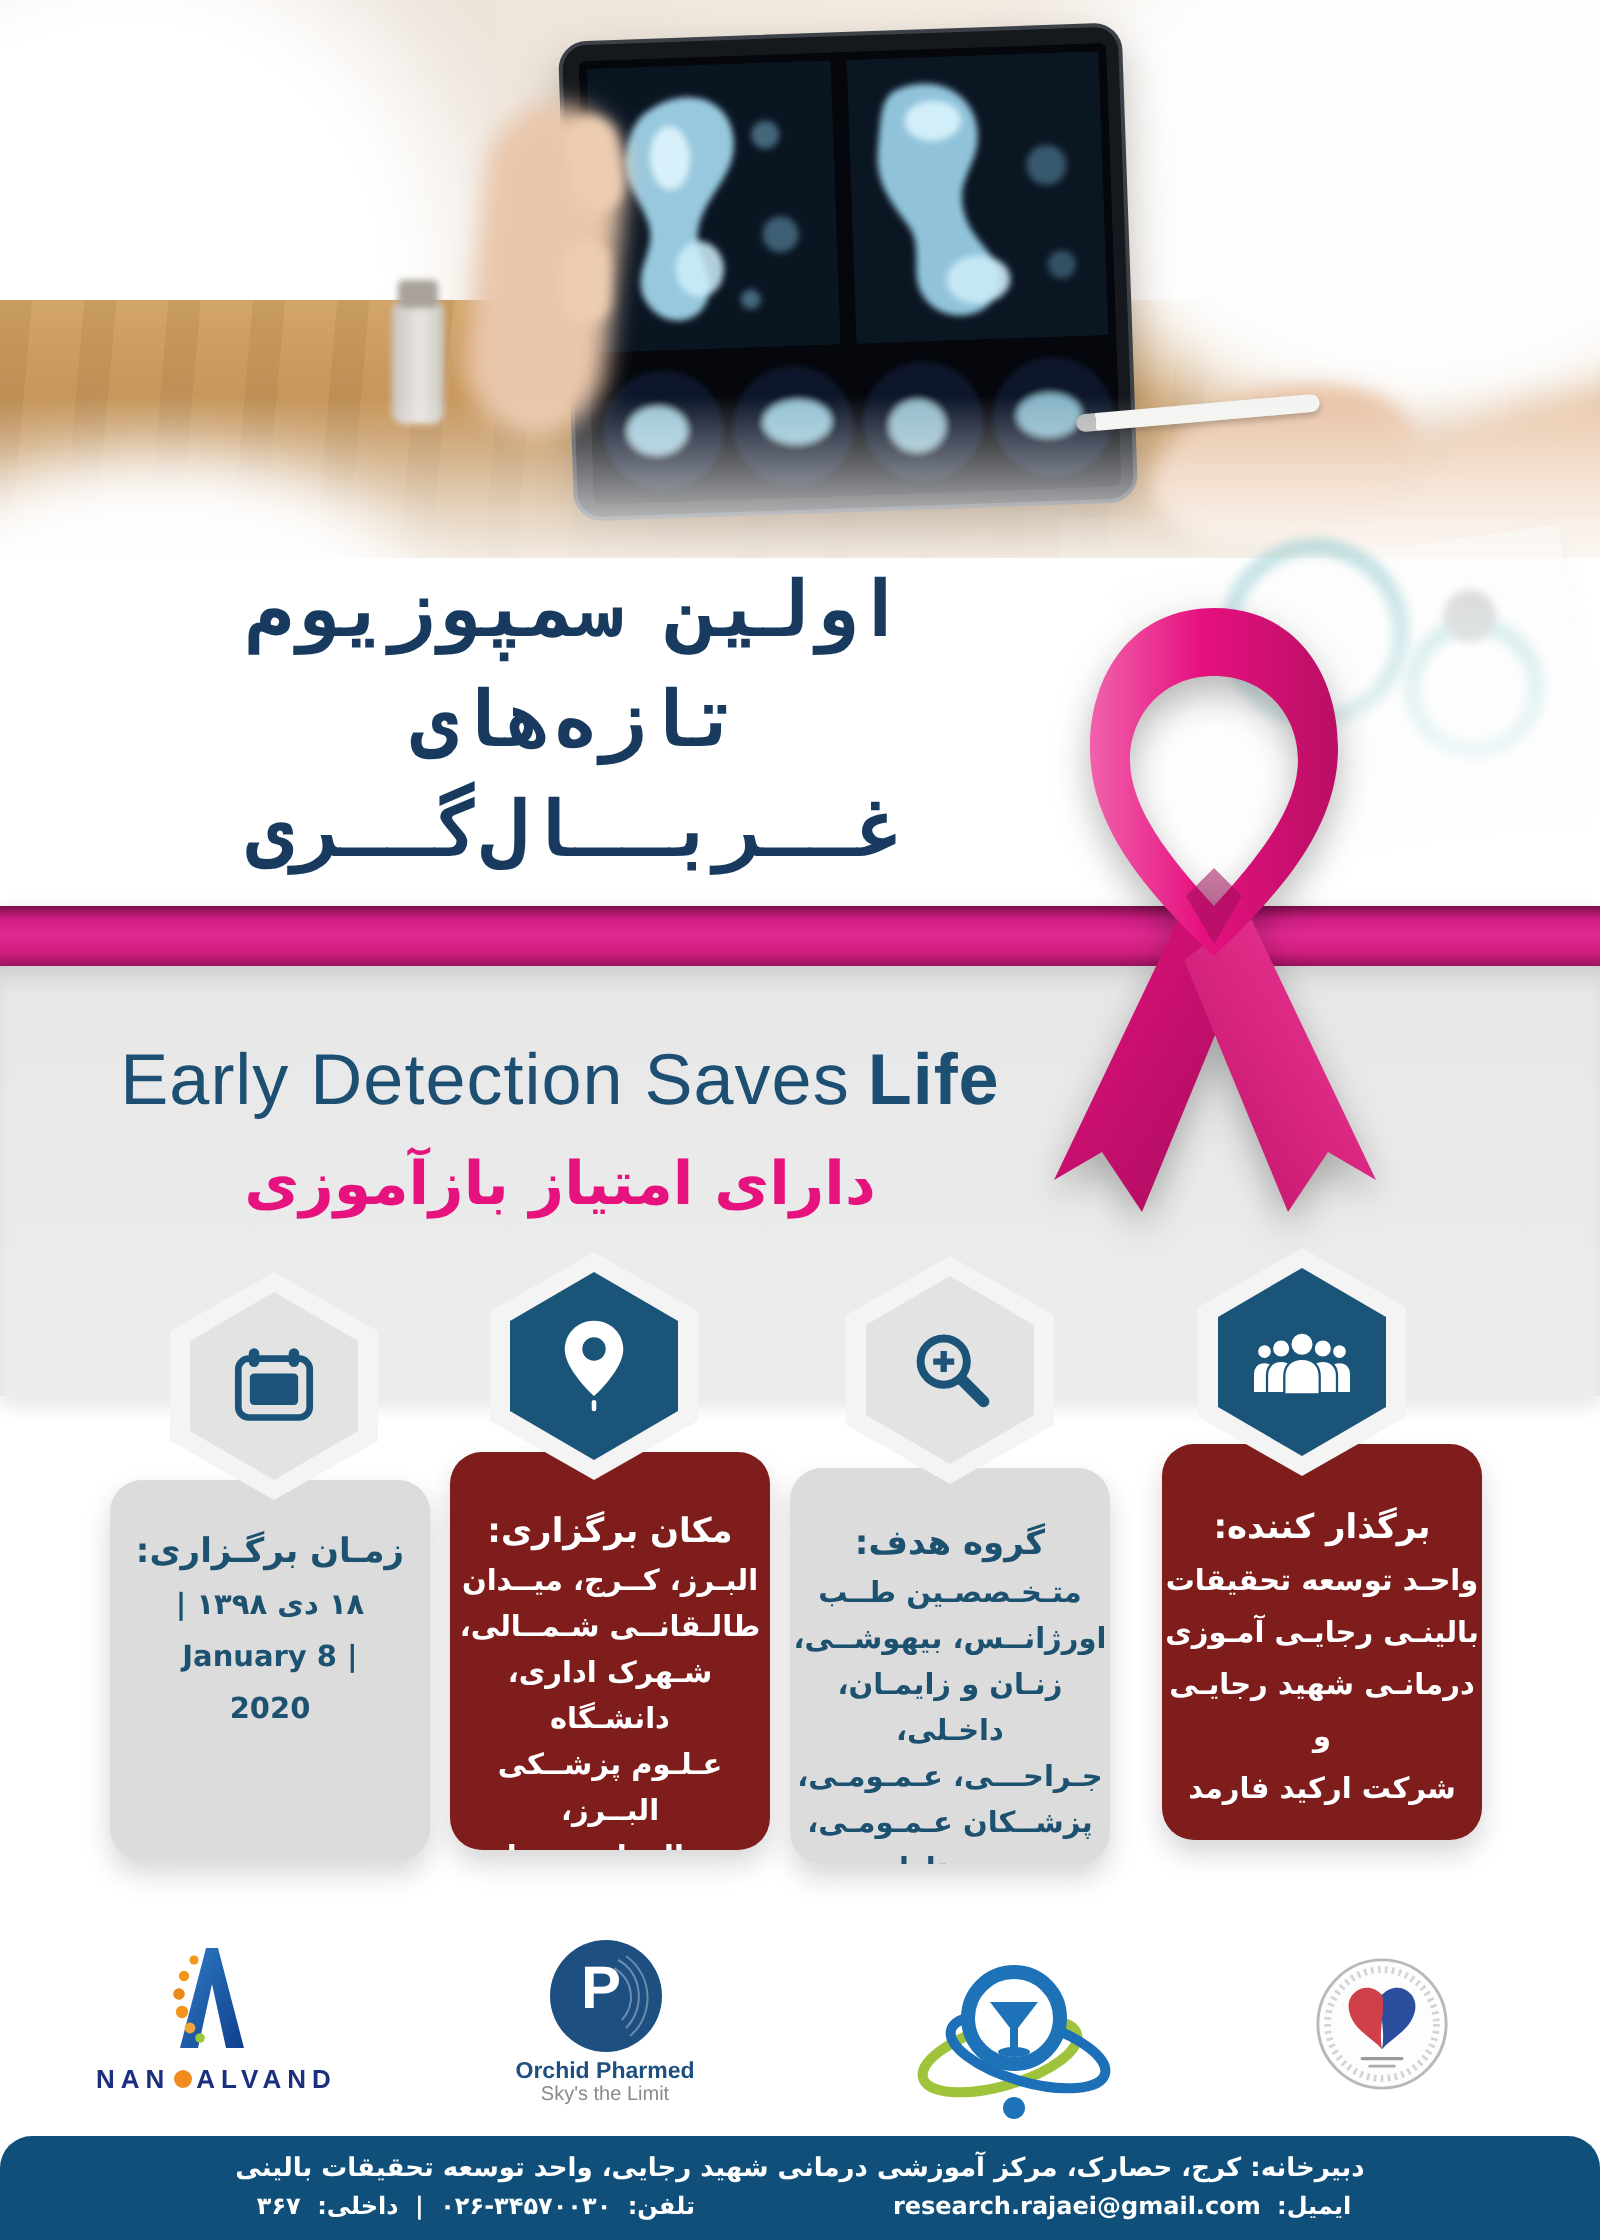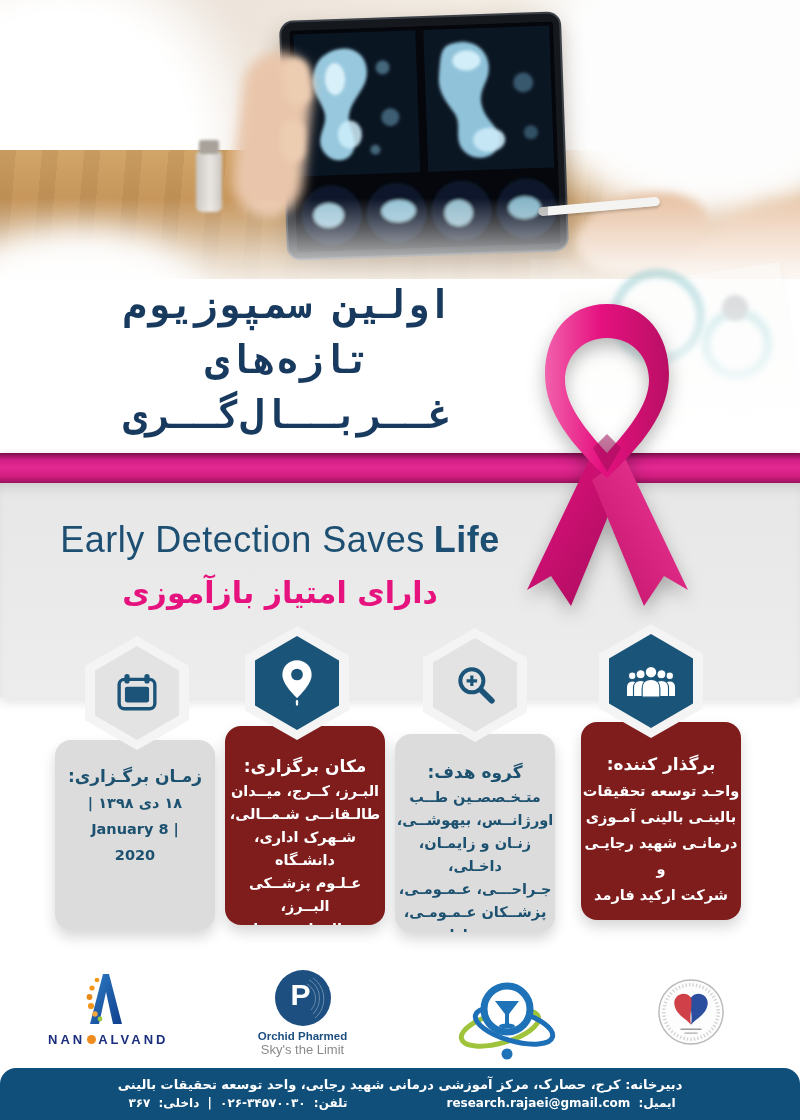--- a/index.html
+++ b/index.html
@@ -110,21 +110,21 @@
   .logos{position:absolute;left:0;top:940px;width:800px;height:128px;background:#fff;z-index:2;}
   .logo{position:absolute;text-align:center;}
   .nano-word{font-family:"Liberation Sans",sans-serif;font-weight:bold;font-size:13px;
              letter-spacing:3px;color:#1b2f7e;white-space:nowrap;}
   .odot{display:inline-block;width:9px;height:9px;border-radius:50%;background:#f08c1e;margin:0 2px;}
   .orchid-circle{width:56px;height:56px;border-radius:50%;background:#1d4f80;margin:0 auto;
              position:relative;overflow:hidden;}
   .orchid-circle span{position:absolute;left:16px;top:8px;color:#fff;font-weight:bold;font-size:30px;
              font-family:"Liberation Sans",sans-serif;}
   .orchid-name{font-family:"Liberation Sans",sans-serif;font-size:11.5px;font-weight:bold;color:#1d4f80;margin-top:4px;}
-  .orchid-tag{font-family:"Liberation Sans",sans-serif;font-size:13px;color:#8a8a8a;}
+  .orchid-tag{font-family:"Liberation Sans",sans-serif;font-size:10px;color:#8a8a8a;}
 
   
   .footer{position:absolute;left:0;top:1068px;width:800px;height:52px;background:#0f4f7a;
           border-radius:16px 16px 0 0;color:#fff;direction:rtl;text-align:center;z-index:7;}
   .f-line1{font-size:13px;font-weight:bold;padding-top:9px;}
   .f-line2{font-size:12px;font-weight:bold;margin-top:4px;display:flex;justify-content:center;gap:95px;}
   .f-line2 .seg span, .f-line2 .seg bdi{margin-left:4px;}
 </style>
 </head>
 <body>
@@ -301,21 +301,21 @@
     <div class="col-line">اورژانــس، بیهوشــی،</div>
     <div class="col-line">زنـان و زایمـان، داخـلی،</div>
     <div class="col-line">جـراحـــی، عـمـومـی،</div>
     <div class="col-line">پزشــکان عـمـومـی،</div>
     <div class="col-line">پرســتاران</div>
   </div>
 
   <div class="col col-blue col-org">
     <div class="col-head">برگذار کننده:</div>
     <div class="col-line">واحـد توسعه تحقیقات</div>
-    <div class="col-line">بالینـی بالینی آمـوزی</div>
+    <div class="col-line">بالینـی رجایـی آمـوزی</div>
     <div class="col-line">درمانـی شهید رجایـی و</div>
     <div class="col-line">شرکت ارکید فارمد</div>
   </div>
 
   <div class="logos">
 
     <div class="logo" style="left:48px;top:28px;width:115px;">
       <svg width="60" height="60" viewBox="0 0 60 60">
         <defs>
             <linearGradient id="navG" x1="0" y1="0" x2="1" y2="1">

